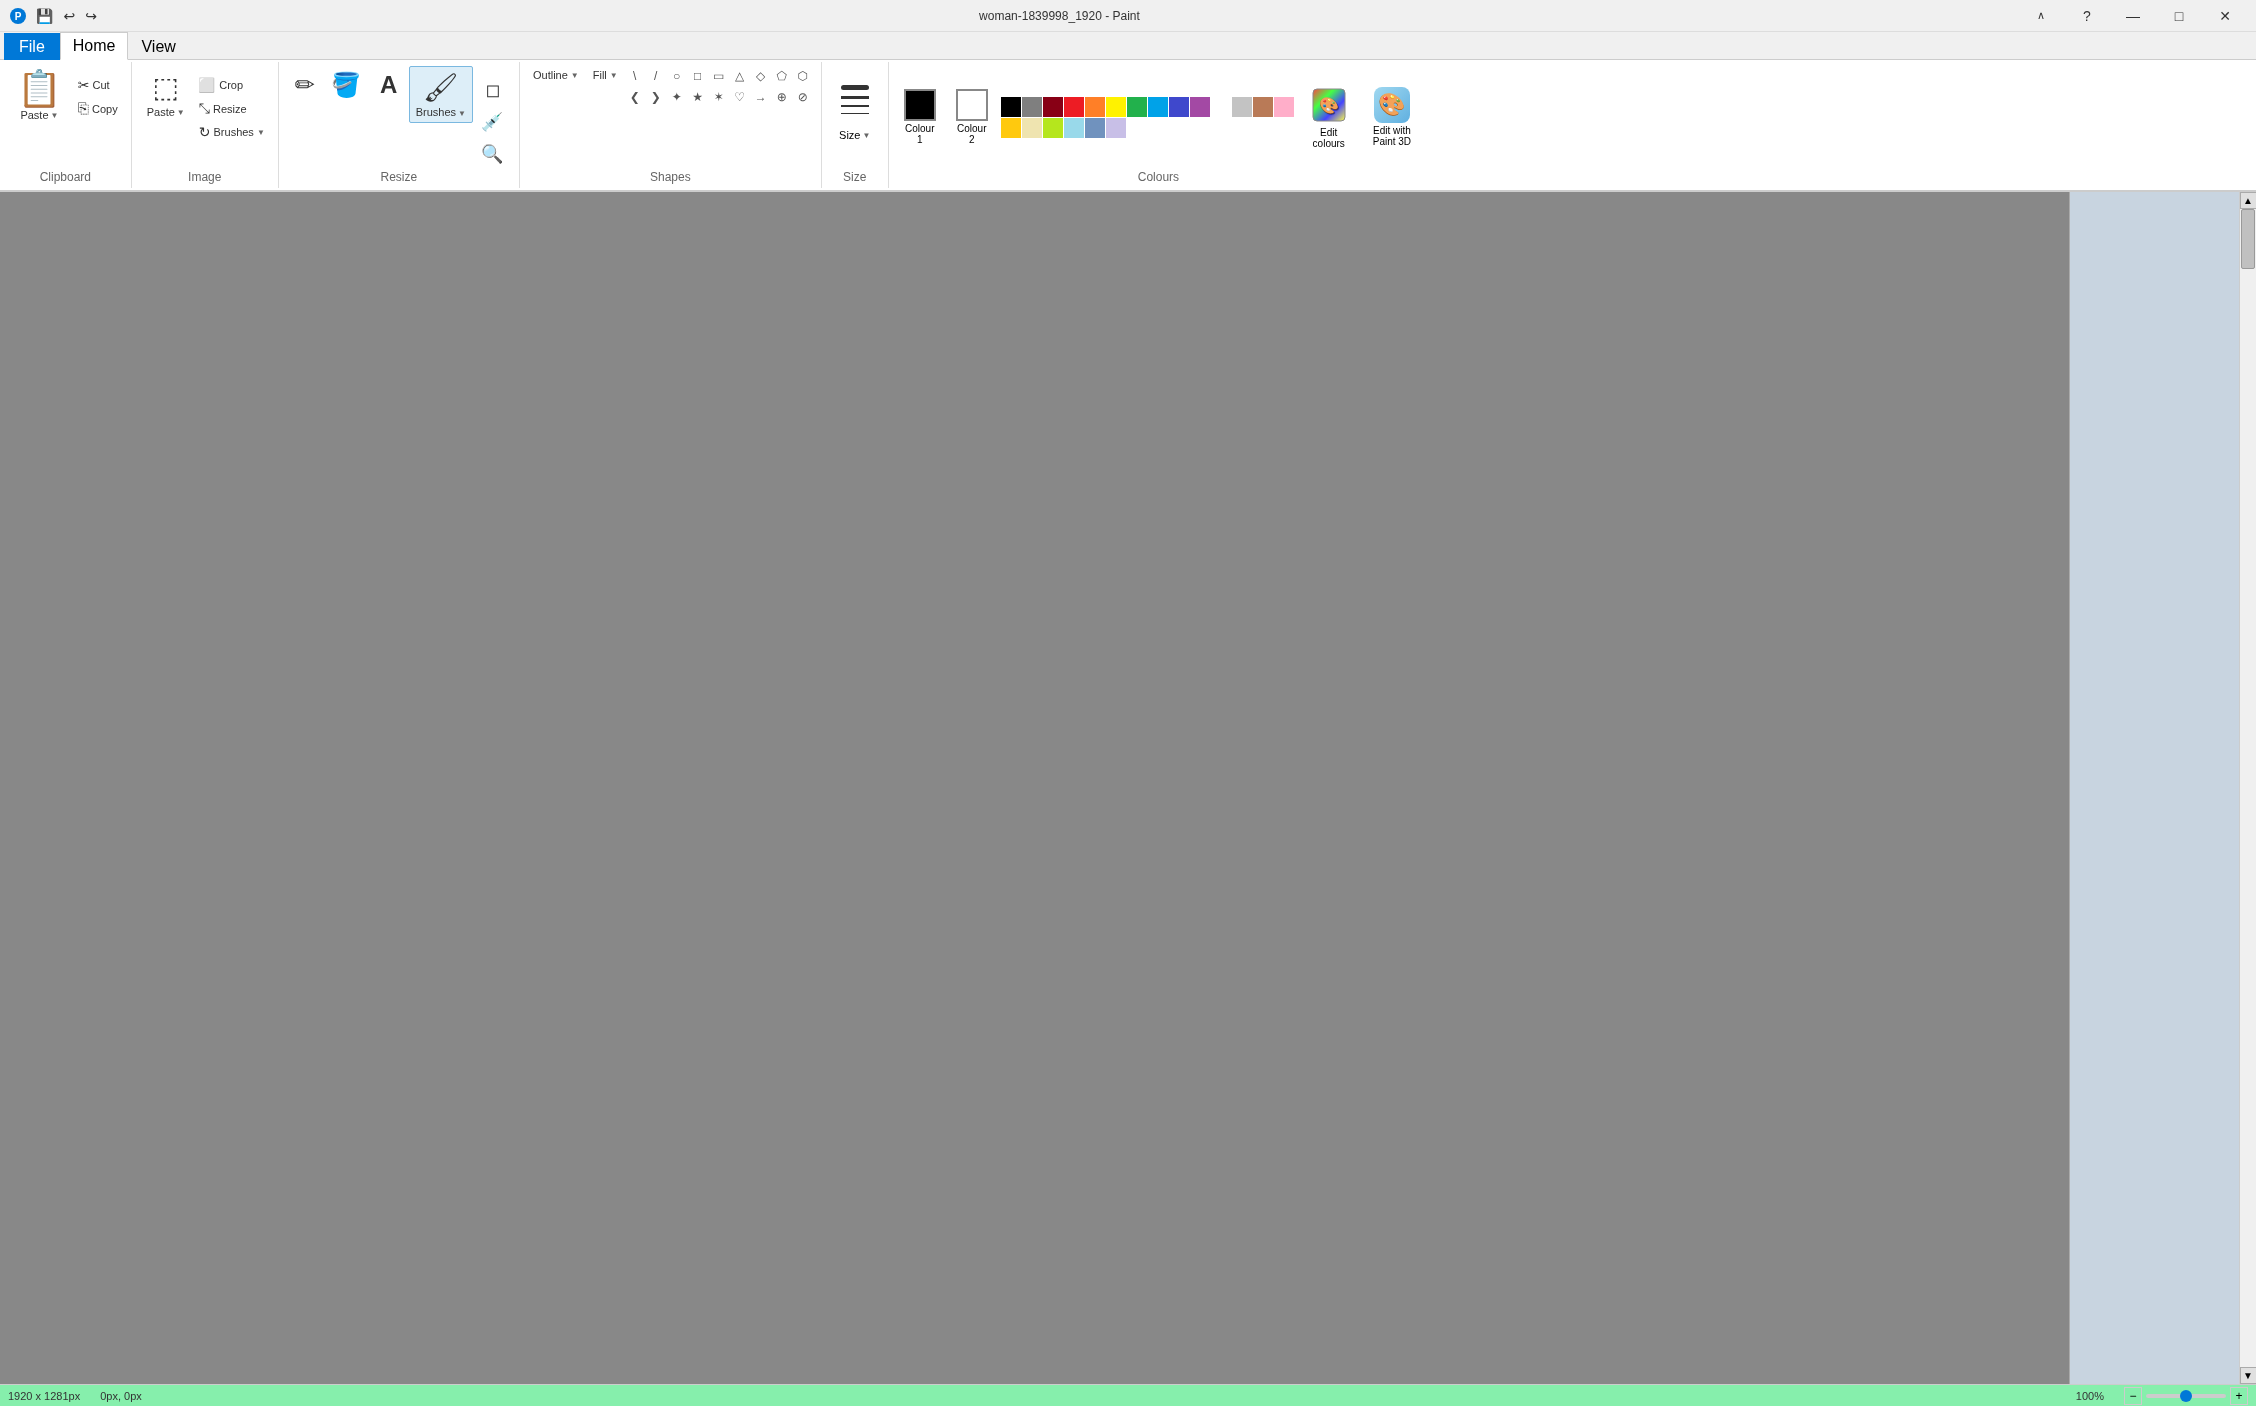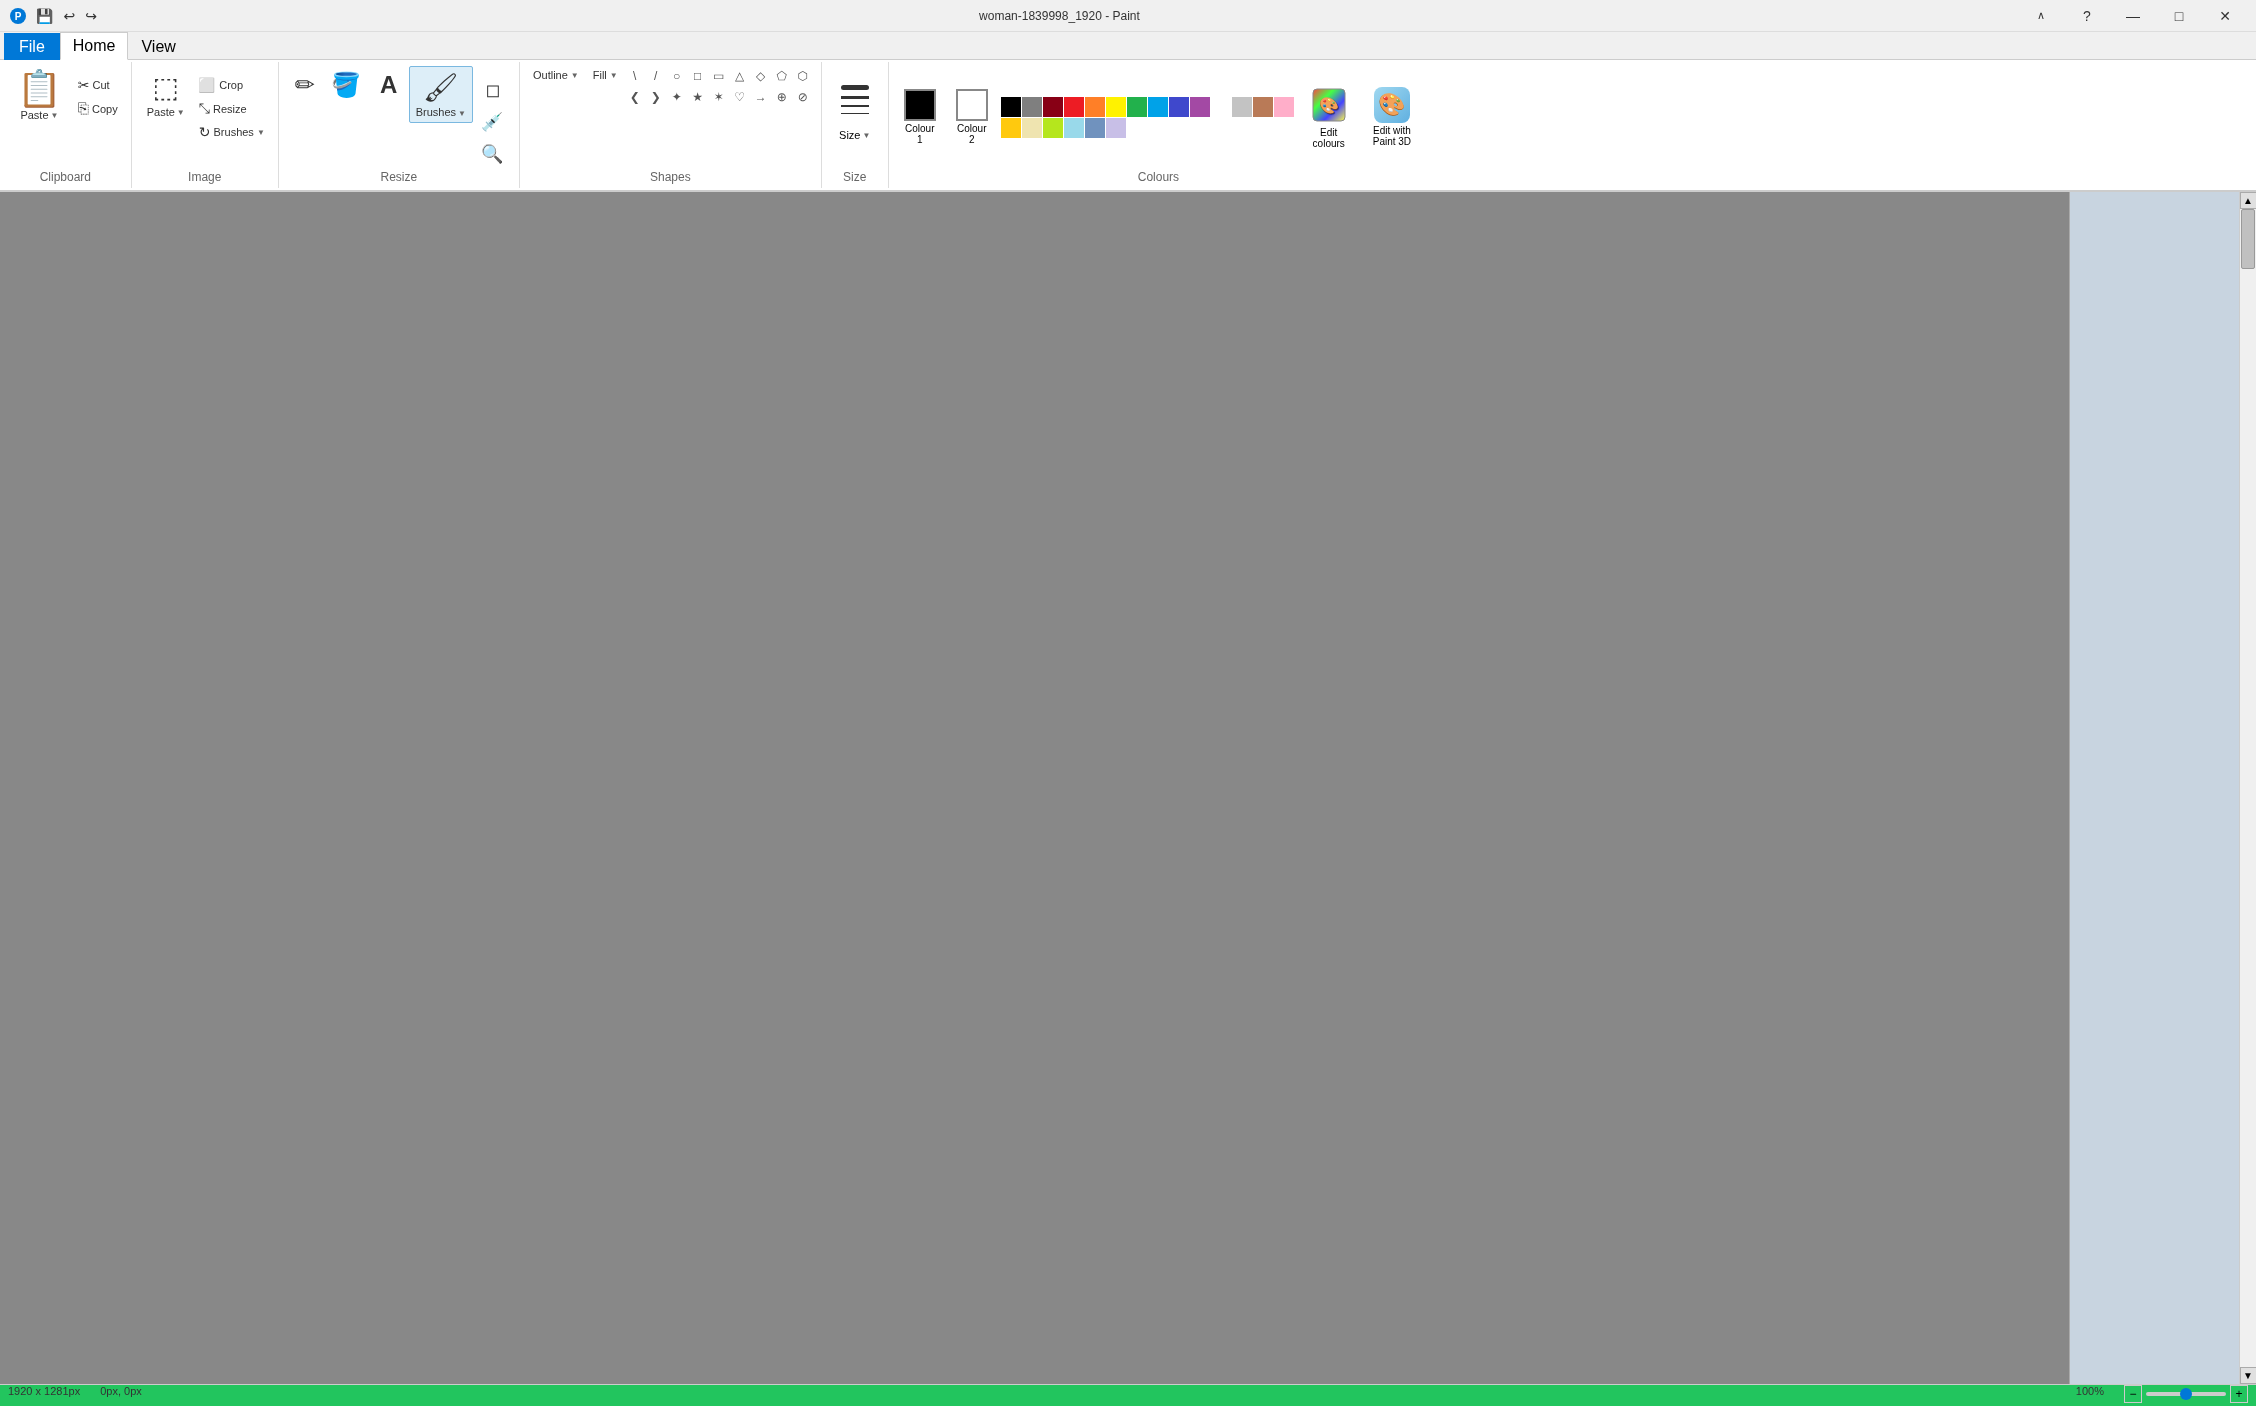--- a/index.html
+++ b/index.html
@@ -321,24 +321,24 @@
     
     .right-panel {
       width: 170px;
       background: #c8d4e0;
       border-left: 1px solid #aaa;
     }
 
     
     .status-bar {
       height: 22px;
-      background: #22c55e;
+      background: #86efac;
       border-top: 1px solid #ccc;
       display: flex;
-      align-items: flex-start;
+      align-items: center;
       padding: 0 8px;
       font-size: 11px;
       color: #333;
       gap: 20px;
     }
 
     .dropdown-arrow {
       font-size: 8px;
       color: #666;
     }

